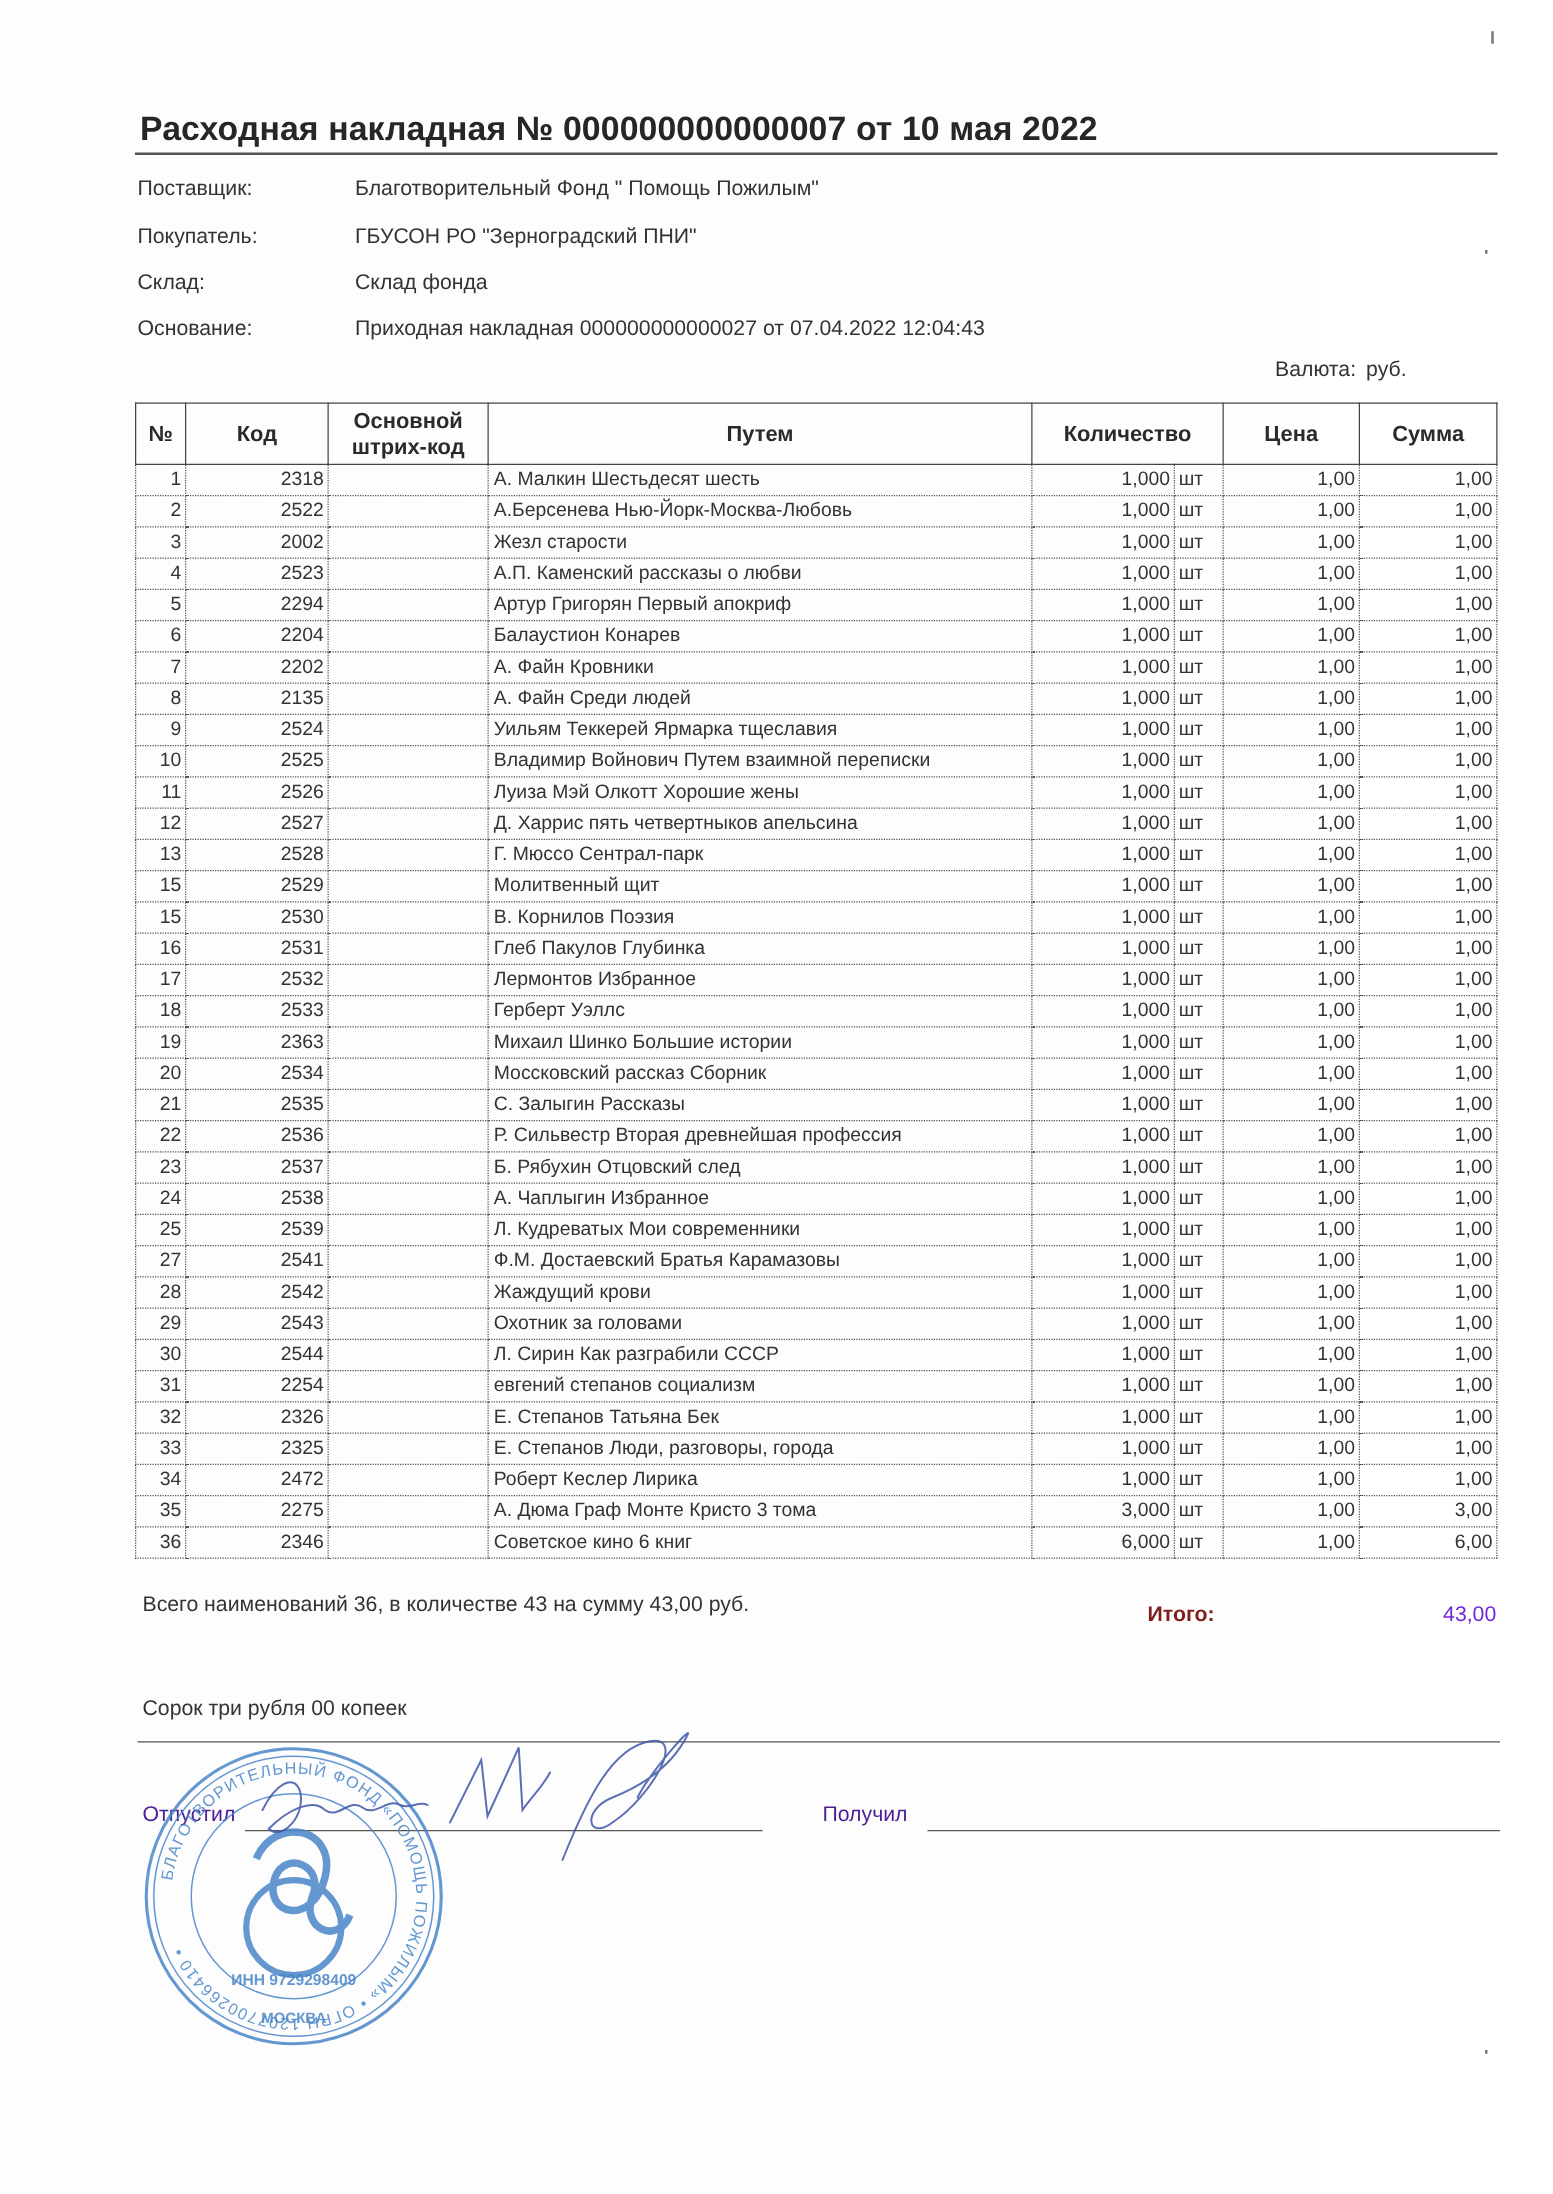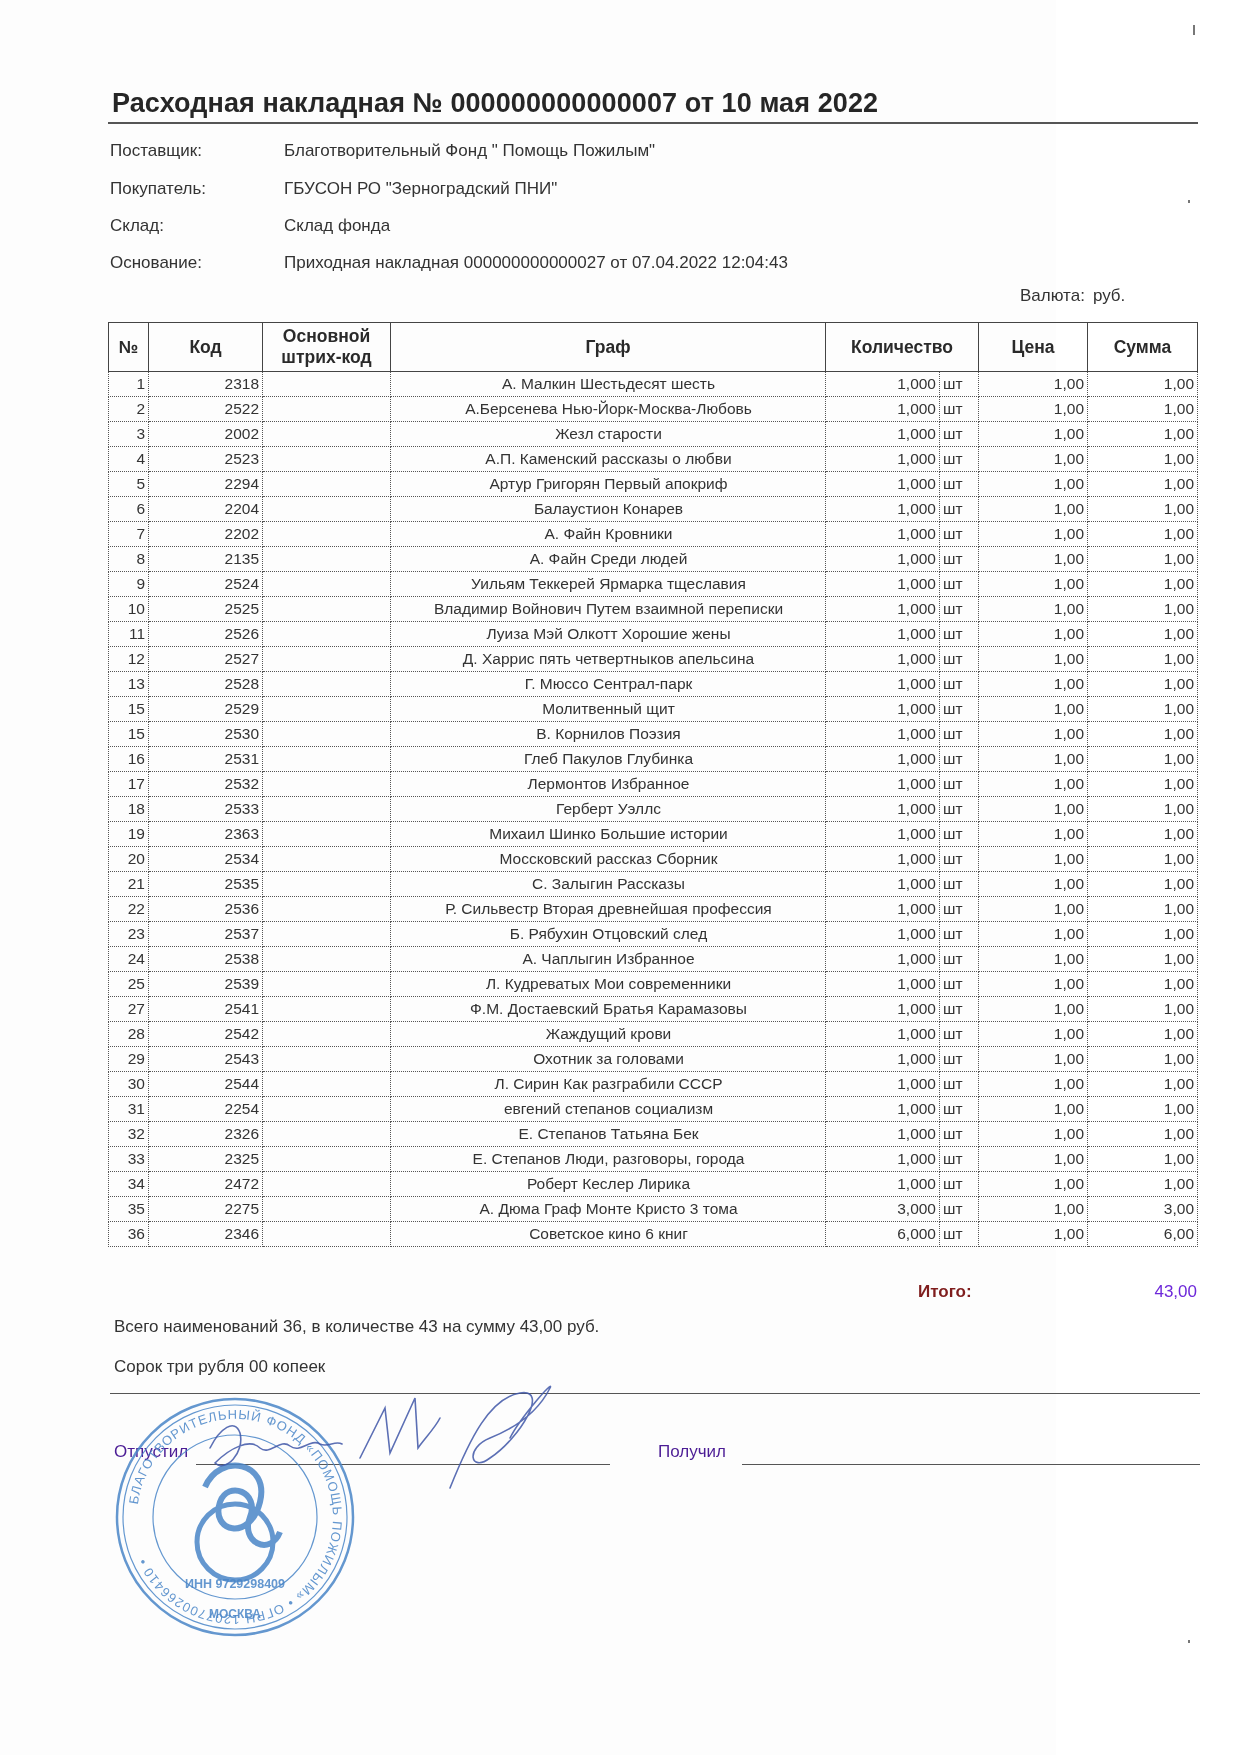--- a/index.html
+++ b/index.html
@@ -11,27 +11,27 @@
   .info-label { display: inline-block; width: 174px; }
   .info-value { display: inline-block; }
   .currency { position: absolute; left: 1020px; top: 286px; font-size: 17px; color: #333; }
   .currency .cur-val { margin-left: 8px; }
 
   table.items { position: absolute; left: 108px; top: 322px; width: 1089px; border-collapse: collapse; table-layout: fixed; font-size: 15.5px; color: #333; }
   table.items th { border: 1.6px solid #444; font-weight: bold; font-size: 17.5px; height: 48px; padding: 0 4px; text-align: center; line-height: 21px; color: #2a2a2a; }
   table.items td { border: 1px dotted #555; height: 24px; padding: 0 3px; white-space: nowrap; overflow: hidden; line-height: 22px; }
   table.items td.num, table.items td.code, table.items td.qty, table.items td.price, table.items td.sum { text-align: right; }
   table.items td.unit { text-align: left; padding-left: 3px; }
-  table.items td.name { text-align: center; padding-left: 4px; }
+  table.items td.name { text-align: left; padding-left: 4px; }
   table.items th.qty-head { border-right: 1.6px solid #444; }
   table.items td.qty { border-right: 1px dotted #555; }
 
   .total-label { position: absolute; left: 918px; top: 1282px; font-size: 17px; font-weight: bold; color: #7f1d1d; }
   .total-value { position: absolute; left: 1120px; top: 1282px; font-size: 17px; width: 77px; text-align: right; color: #6d28d9; }
-  .summary { position: absolute; left: 114px; top: 1317px; font-size: 17px; color: #333; white-space: nowrap; }
+  .summary { position: absolute; left: 114px; top: 1274px; font-size: 17px; color: #333; white-space: nowrap; }
   .words { position: absolute; left: 114px; top: 1357px; font-size: 17px; color: #333; white-space: nowrap; }
   .words-rule { position: absolute; left: 110px; top: 1393px; width: 1090px; border-top: 1.5px solid #555; }
 
   .sig-label { position: absolute; top: 1442px; font-size: 17px; color: #4c1d95; }
   .sig-line { position: absolute; top: 1464px; border-top: 1.5px solid #555; }
 
   .stamp { position: absolute; left: 110px; top: 1392px; width: 250px; height: 250px; }
   .signature { position: absolute; left: 190px; top: 1378px; width: 440px; height: 120px; }
   .speck { position: absolute; width: 2px; height: 3px; background: #777; }
 </style>
@@ -69,21 +69,21 @@
       <col style="width:114px">
       <col style="width:39px">
       <col style="width:109px">
       <col style="width:110px">
     </colgroup>
     <thead>
       <tr>
         <th>№</th>
         <th>Код</th>
         <th><span>Основной</span><br><span>штрих-код</span></th>
-        <th>Граф</th>
+        <th>Путем</th>
         <th colspan="2" class="qty-head">Количество</th>
         <th>Цена</th>
         <th>Сумма</th>
       </tr>
     </thead>
     <tbody id="items-body">
         <tr>
           <td class="num">1</td>
           <td class="code">2318</td>
           <td class="barcode"></td>

